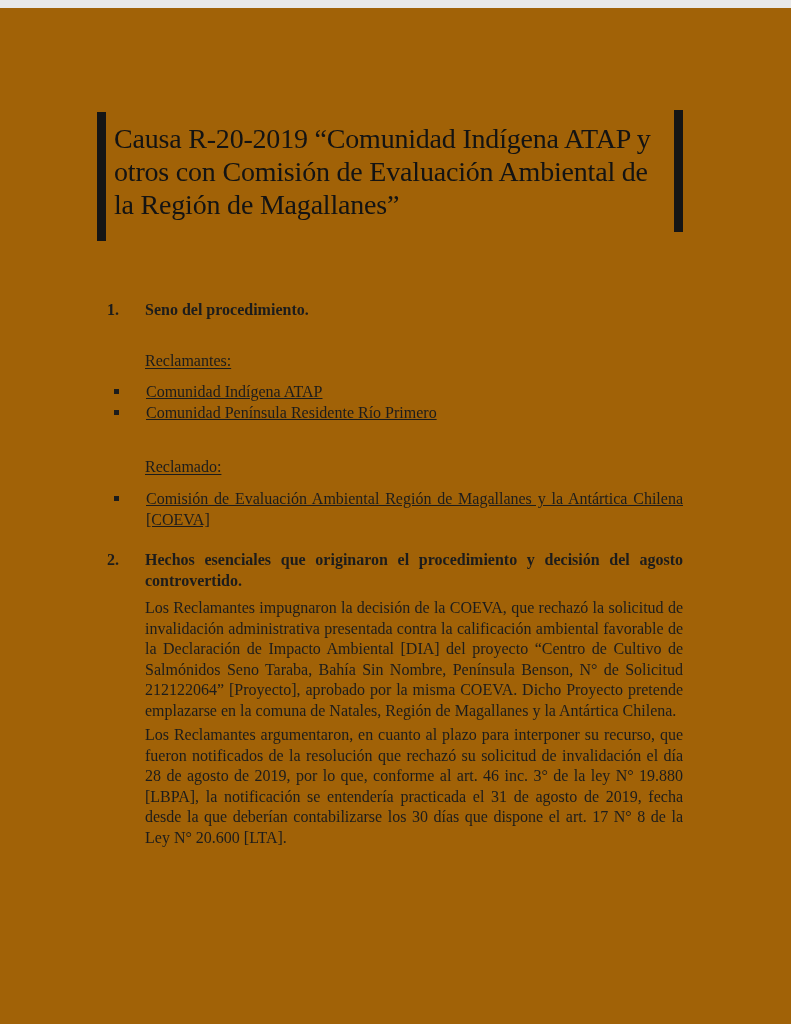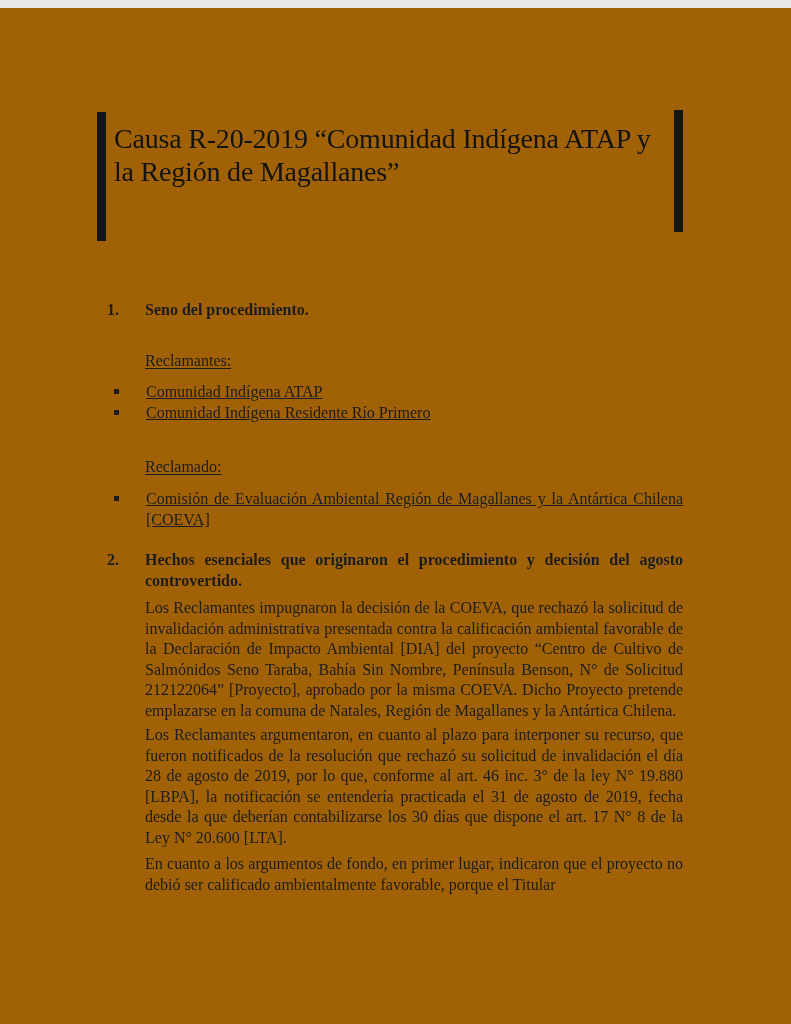--- a/index.html
+++ b/index.html
@@ -105,56 +105,56 @@
 </head>
 <body>
 
 <div class="page">
 
   <div class="bar bar-left"></div>
   <div class="bar bar-right"></div>
 
   <div class="doc-title">
     <div class="title-line">Causa R-20-2019 “Comunidad Indígena ATAP y</div>
+    <div class="title-line">otros con Comisión de Evaluación Ambiental de</div>
     <div class="title-line">la Región de Magallanes”</div>
   </div>
 
   <div class="body-flow">
 
     <div class="section-heading">
       <span class="num">1.</span>
       <span class="heading-text">Seno del procedimiento.</span>
     </div>
 
     <div class="party-label indented">Reclamantes:</div>
 
     <ul class="party-list indented">
       <li>
         <span class="bullet-sq"></span>
         <span class="li-text">Comunidad Indígena ATAP</span>
       </li>
       <li>
         <span class="bullet-sq"></span>
-        <span class="li-text">Comunidad Indígena Residente Río Primero</span>
+        <span class="li-text">Comunidad Península Residente Río Primero</span>
       </li>
     </ul>
 
     <div class="party-label second indented">Reclamado:</div>
 
     <ul class="party-list second indented">
       <li>
         <span class="bullet-sq"></span>
         <span class="li-text">Comisión de Evaluación Ambiental Región de Magallanes y la Antártica Chilena [COEVA]</span>
       </li>
     </ul>
 
     <div class="section-heading heading-2">
       <span class="num">2.</span>
       <span class="heading-text">Hechos esenciales que originaron el procedimiento y decisión del agosto controvertido.</span>
     </div>
 
     <p class="p1">Los Reclamantes impugnaron la decisión de la COEVA, que rechazó la solicitud de invalidación administrativa presentada contra la calificación ambiental favorable de la Declaración de Impacto Ambiental [DIA] del proyecto “Centro de Cultivo de Salmónidos Seno Taraba, Bahía Sin Nombre, Península Benson, N° de Solicitud 212122064” [Proyecto], aprobado por la misma COEVA. Dicho Proyecto pretende emplazarse en la comuna de Natales, Región de Magallanes y la Antártica Chilena.</p>
     <p class="p2">Los Reclamantes argumentaron, en cuanto al plazo para interponer su recurso, que fueron notificados de la resolución que rechazó su solicitud de invalidación el día 28 de agosto de 2019, por lo que, conforme al art. 46 inc. 3° de la ley N° 19.880 [LBPA], la notificación se entendería practicada el 31 de agosto de 2019, fecha desde la que deberían contabilizarse los 30 días que dispone el art. 17 N° 8 de la Ley N° 20.600 [LTA].</p>
-    <p class="p3">En cuanto a los argumentos de fondo, en primer lugar, indicaron que el proyecto no debió ser calificado ambientalmente favorable, porque el Titular</p>
 
   </div>
 
 </div>
 
 </body></html>

